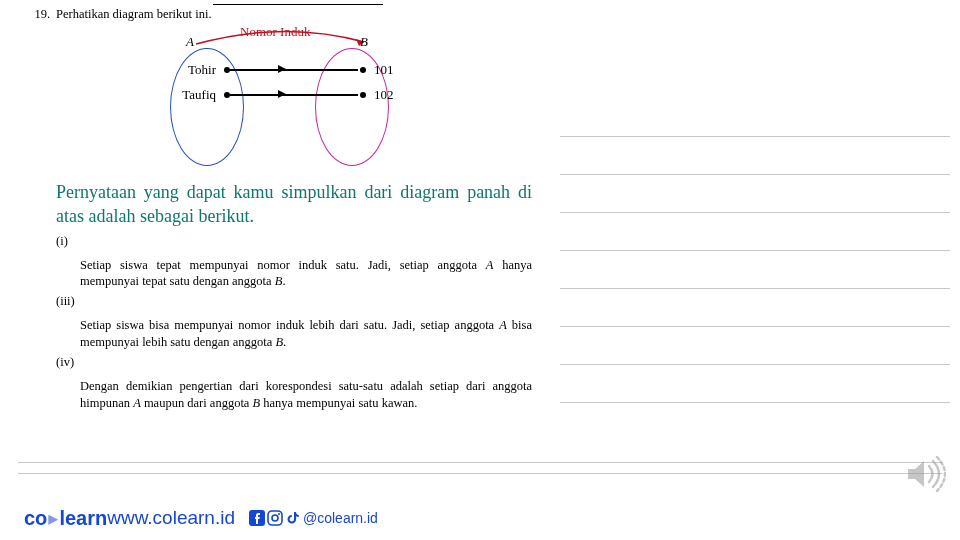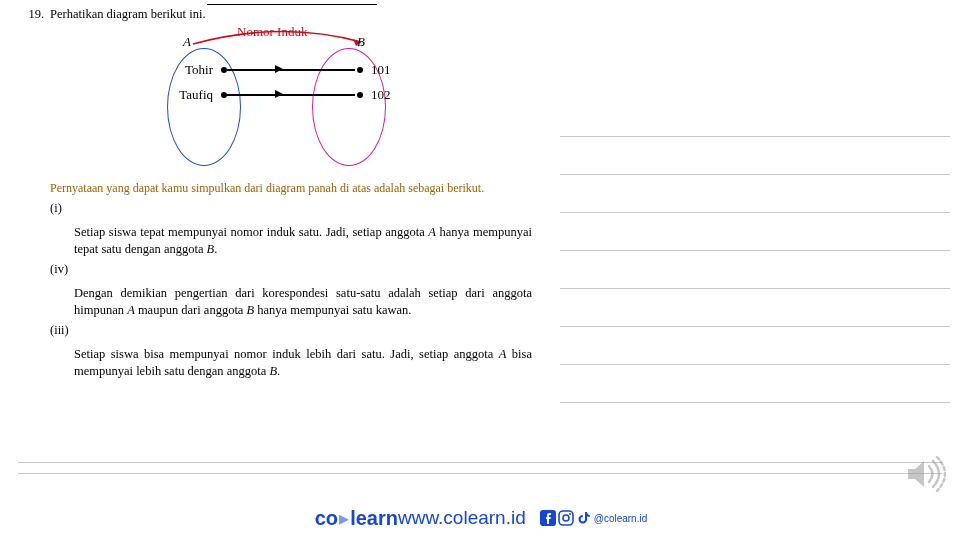--- a/index.html
+++ b/index.html
@@ -5,21 +5,21 @@
     * { margin: 0; padding: 0; box-sizing: border-box; }
     body {
       width: 960px;
       height: 540px;
       font-family: Georgia, 'Times New Roman', serif;
       background: #fff;
       position: relative;
       overflow: hidden;
     }
     .content {
-      padding: 4px 28px 0 22px;
+      padding: 4px 28px 0 28px;
       width: 560px;
       background: #fff;
     }
     .question-line {
       border-bottom: 1px solid #000;
       width: 170px;
       margin-left: 185px;
       margin-bottom: 2px;
     }
     .question-row {
@@ -74,23 +74,23 @@
     .arrow-head {
       position:absolute;
       left:132px;
       top:5px;
       width:0; height:0;
       border-top:4px solid transparent;
       border-bottom:4px solid transparent;
       border-left:8px solid #000;
     }
     .para {
-      font-size: 12px;
+      font-size: 18px;
       line-height: 1.35;
-      color:#a16207;
+      color:#0f766e;
       text-align: justify;
       margin-left: 28px;
       margin-bottom: 4px;
     }
     .list {
       margin-left: 28px;
     }
     .list-item {
       display:flex;
       font-size:12.5px;
@@ -119,28 +119,28 @@
       border-top:1px solid #c8c8c8;
       border-bottom:1px solid #c8c8c8;
     }
     .footer {
       position:absolute;
       bottom:10px;
       left:24px;
       right:22px;
       display:flex;
       align-items:center;
-      justify-content:center;
+      justify-content:flex-start;
       font-family: Arial, sans-serif;
     }
     .logo { color:#1646d6; font-weight:bold; font-size:20px; letter-spacing:0px; }
     .logo .sep { color:#1646d6; opacity:0.55; font-weight:normal; padding:0 1px;}
     .foot-right { display:flex; align-items:center; gap:14px; }
     .url { color:#1646d6; font-size:19px; font-weight:500; }
-    .social { display:flex; align-items:center; gap:2px; color:#1646d6; font-size:10px;}
+    .social { display:flex; align-items:center; gap:2px; color:#1646d6; font-size:14px;}
     .social-icon { width:16px; height:16px; display:inline-flex; align-items:center; justify-content:center; }
     .speaker {
       position:absolute;
       right:14px;
       bottom:44px;
       width:44px; height:44px;
       opacity:0.55;
     }
     svg { display:block; }
     .red-arc-svg { position:absolute; left:64px; top:4px; }
@@ -185,26 +185,26 @@
   </div>
 
   <div class="para">Pernyataan yang dapat kamu simpulkan dari diagram panah di atas adalah sebagai berikut.</div>
 
   <div class="list">
     <div class="list-item">
       <div class="list-label">(i)</div>
       <div class="list-body"><span>Setiap siswa tepat mempunyai nomor induk satu. Jadi, setiap anggota </span><span class="italic">A</span><span> hanya mempunyai tepat satu dengan anggota </span><span class="italic">B</span><span>.</span></div>
     </div>
     <div class="list-item">
+      <div class="list-label">(iii)</div>
+      <div class="list-body"><span>Setiap siswa bisa mempunyai nomor induk lebih dari satu. Jadi, setiap anggota </span><span class="italic">A</span><span> bisa mempunyai lebih satu dengan anggota </span><span class="italic">B</span><span>.</span></div>
+    </div>
+    <div class="list-item">
       <div class="list-label">(iv)</div>
       <div class="list-body"><span>Dengan demikian pengertian dari korespondesi satu-satu adalah setiap dari anggota himpunan </span><span class="italic">A</span><span> maupun dari anggota </span><span class="italic">B</span><span> hanya mempunyai satu kawan.</span></div>
-    </div>
-    <div class="list-item">
-      <div class="list-label">(iii)</div>
-      <div class="list-body"><span>Setiap siswa bisa mempunyai nomor induk lebih dari satu. Jadi, setiap anggota </span><span class="italic">A</span><span> bisa mempunyai lebih satu dengan anggota </span><span class="italic">B</span><span>.</span></div>
     </div>
   </div>
 </div>
 
 <div class="lines-right">
   <div></div>
     <div></div>
     <div></div>
     <div></div>
     <div></div>

